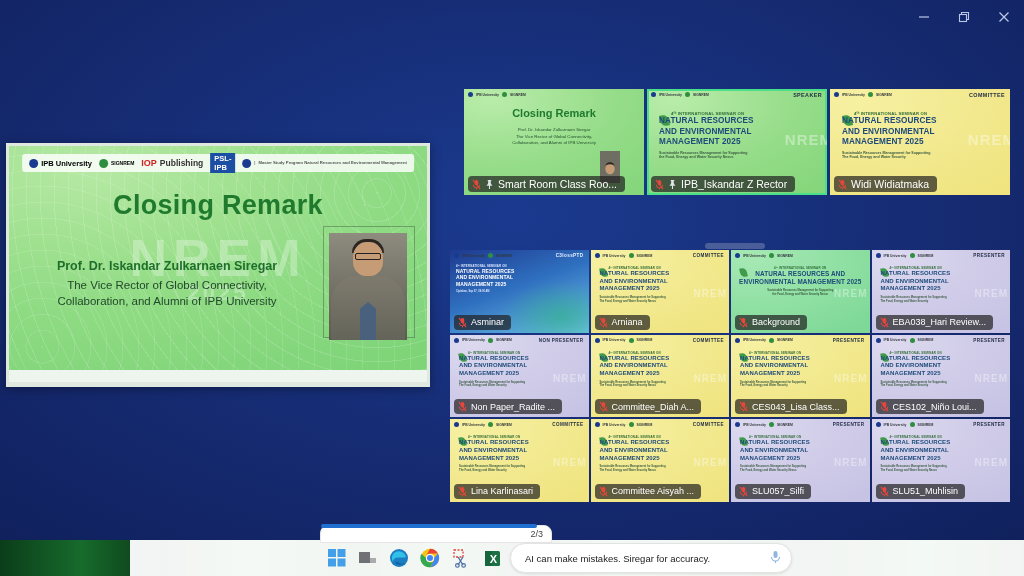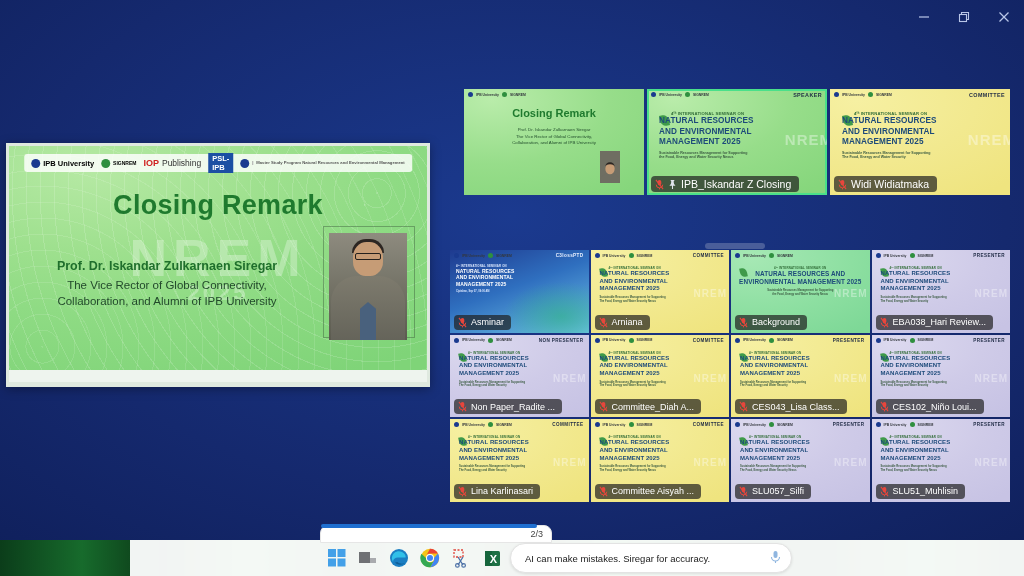--- a/index.html
+++ b/index.html
@@ -67,21 +67,21 @@
   #logo-bar{
     position:absolute; top:8px; left:50%; transform:translateX(-50%);
     display:flex; align-items:center; gap:7px;
     background:rgba(255,255,255,.82); border-radius:3px; padding:3px 7px;
     height:18px;
   }
   .logo-chip{ display:flex; align-items:center; gap:3px; font-size:7.5px; font-weight:700; white-space:nowrap; }
   .logo-dot{ width:9px; height:9px; border-radius:50%; background:#1a3a8f; flex:0 0 auto; }
   .logo-dot.green{ background:#2f8f3f; }
   .logo-iop{ color:#d02020; font-size:9px; font-weight:700; }
-  .logo-iop + span{ color:#333; font-size:8.5px; font-weight:400; }
+  .logo-iop + span{ color:#333; font-size:8.5px; font-weight:700; }
   .logo-psl{ background:#1c4fa3; color:#fff; font-size:7.5px; font-weight:700; padding:1px 4px; }
   .logo-tiny{ font-size:4.2px; color:#555; line-height:1.15; border-left:1px solid #aaa; padding-left:3px; }
 
   #slide-title{
     position:absolute; top:44px; left:0; width:100%; text-align:center;
     font-size:27px; font-weight:700; color:#1f7a2e; letter-spacing:.3px;
   }
   #slide-speaker-name{
     position:absolute; top:113px; left:18px; width:280px; text-align:center;
     font-size:12.5px; font-weight:700; color:#1f6f2c;
@@ -312,20 +312,31 @@
 The Vice Rector of Global Connectivity,
 Collaboration, and Alumni of IPB University</div>
         </div>
         <div style="position:absolute;right:24px;bottom:12px;width:20px;height:32px;background:#6f6e62;">
           <svg class="person" width="20" height="24" viewBox="0 0 60 70">
             <ellipse cx="30" cy="62" rx="28" ry="22" fill="#6f6e62"></ellipse>
             <ellipse cx="30" cy="28" rx="14" ry="17" fill="#c69c76"></ellipse>
             <path d="M16 24c0-10 6-15 14-15s14 5 14 15c0-6-5-9-14-9s-14 3-14 9z" fill="#2c2622"></path>
           </svg>
         </div>
+        <div class="namebar">
+          <svg class="mic-ico" viewBox="0 0 10 12">
+            <rect x="3" y="1" width="4" height="6" rx="2" fill="#e8463c"></rect>
+            <path d="M1.4 6.2a3.6 3.6 0 007.2 0M5 9.8V11.4" fill="none" stroke="#e8463c" stroke-width="1.1"></path>
+            <line x1="1" y1="0.8" x2="9" y2="11.2" stroke="#e8463c" stroke-width="1.2"></line>
+          </svg>
+          <svg class="pin-ico" viewBox="0 0 10 12">
+            <path d="M3 1h4v1l-.8.6.6 3 1.2 1v.8H5.6V11H4.4V7.4H1.9v-.8l1.2-1 .6-3L3 2z" fill="#dfe3ea"></path>
+          </svg>
+          <span>Smart Room Class Roo...</span>
+        </div>
       </div>
       <div class="ftile bg-green active">
         <div class="poster-logos">
           <span class="pl-dot"></span>
           <span class="pl-txt">IPB University</span>
           <span class="pl-dot g"></span>
           <span class="pl-txt">SIGNREM</span>
         </div>
         <div class="role-badge">SPEAKER</div>
         <span class="leaf-mark" style="left:13px;top:26px"></span>
@@ -341,21 +352,21 @@
         <div style="position:absolute;right:-6px;bottom:-22px"></div>
         <div class="namebar">
           <svg class="mic-ico" viewBox="0 0 10 12">
             <rect x="3" y="1" width="4" height="6" rx="2" fill="#e8463c"></rect>
             <path d="M1.4 6.2a3.6 3.6 0 007.2 0M5 9.8V11.4" fill="none" stroke="#e8463c" stroke-width="1.1"></path>
             <line x1="1" y1="0.8" x2="9" y2="11.2" stroke="#e8463c" stroke-width="1.2"></line>
           </svg>
           <svg class="pin-ico" viewBox="0 0 10 12">
             <path d="M3 1h4v1l-.8.6.6 3 1.2 1v.8H5.6V11H4.4V7.4H1.9v-.8l1.2-1 .6-3L3 2z" fill="#dfe3ea"></path>
           </svg>
-          <span>IPB_Iskandar Z Closing</span>
+          <span>IPB_Iskandar Z Rector</span>
         </div>
       </div>
       <div class="ftile bg-yellow">
         <div class="poster-logos">
           <span class="pl-dot"></span>
           <span class="pl-txt">IPB University</span>
           <span class="pl-dot g"></span>
           <span class="pl-txt">SIGNREM</span>
         </div>
         <div class="role-badge">COMMITTEE</div>

